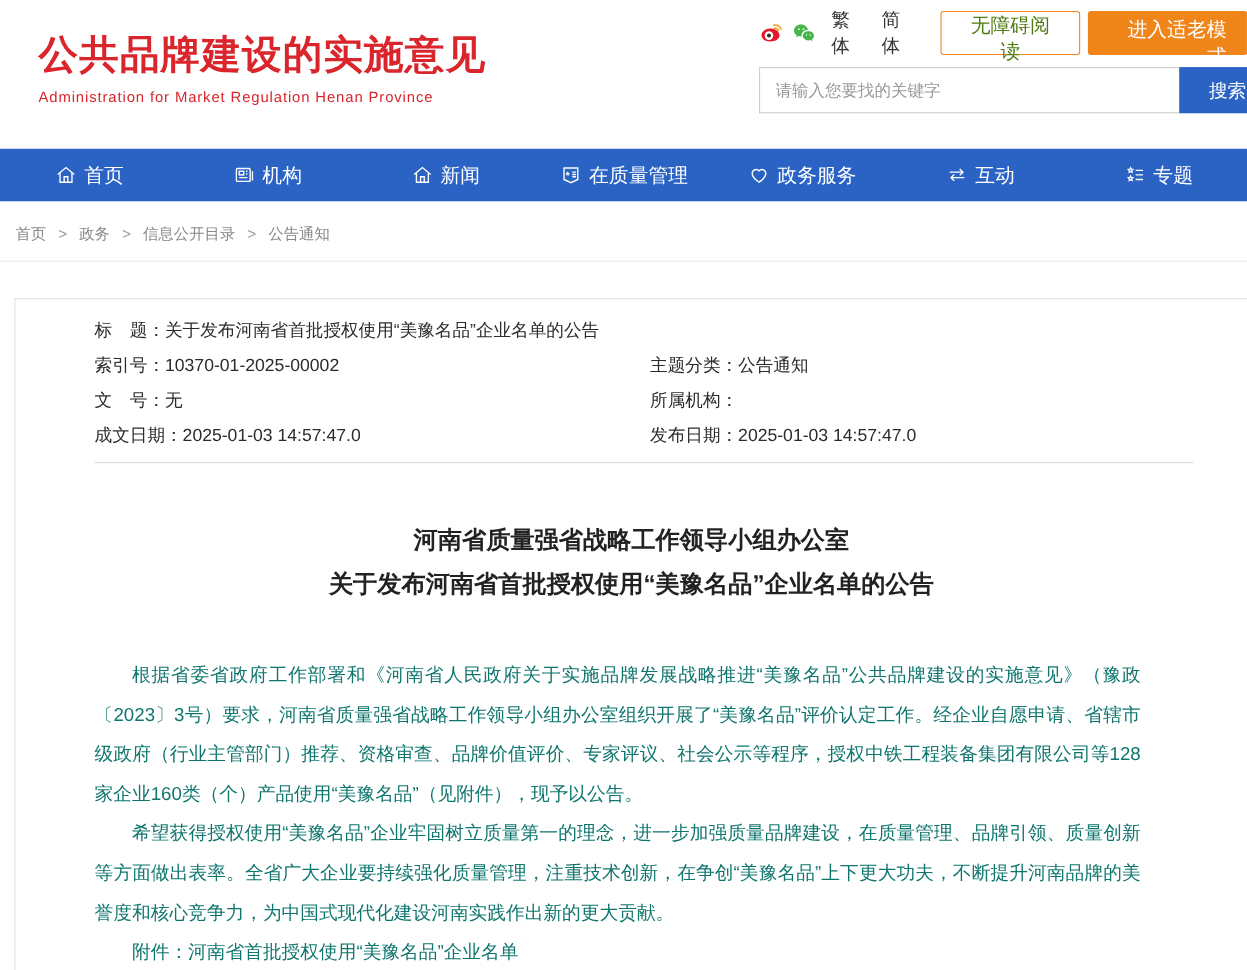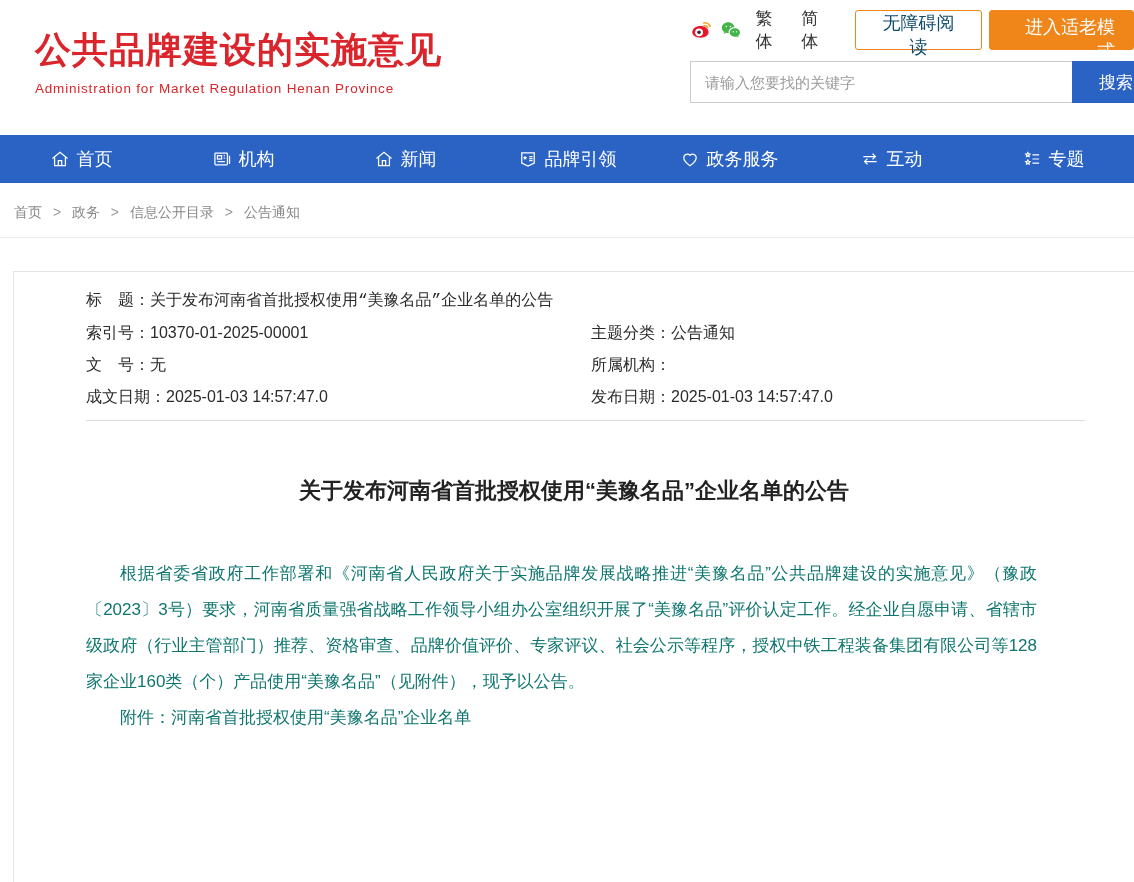--- a/index.html
+++ b/index.html
@@ -10,21 +10,21 @@
   .header { position: relative; height: 135px; background: #fff; }
   .logo { position: absolute; left: 35px; top: 26px; cursor: pointer; }
   .logo-cn { font-size: 36px; font-weight: bold; color: #d9252b; letter-spacing: 1px; }
   .logo-en { margin-top: 6px; font-size: 13.5px; color: #d9252b; letter-spacing: 0.8px; }
 
   .header-right { position: absolute; right: 0; top: 10px; width: 444px; }
   .top-row { display: flex; align-items: center; justify-content: flex-end; height: 40px; }
   .share-icon { width: 22px; height: 22px; margin-right: 8px; cursor: pointer; }
   .lang { font-size: 17px; color: #333; margin: 0 6px; cursor: pointer; }
   .btn-outline { margin-left: 14px; height: 40px; padding: 0 18px; background: #fff;
-    border: 1px solid #f08519; color: #0c4a6e; font-size: 18px; border-radius: 3px; cursor: pointer; }
+    border: 1px solid #f08519; color: #4d7c0f; font-size: 18px; border-radius: 3px; cursor: pointer; }
   .btn-solid { margin-left: 7px; height: 40px; padding: 4px 18px; background: #f08519;
     border: 1px solid #f08519; color: #fff; font-size: 18px; border-radius: 3px; cursor: pointer; text-align: right; }
 
   .search-row { display: flex; margin-top: 11px; height: 42px; }
   .search-input { flex: 1; height: 42px; border: 1px solid #ccc; border-right: none;
     padding: 0 14px; font-size: 15px; color: #333; outline: none; }
   .search-input::placeholder { color: #9a9a9a; }
   .search-btn { width: 62px; height: 42px; background: #2b63c5; color: #fff; border: none;
     font-size: 17px; cursor: pointer; padding-left: 26px; }
 
@@ -40,21 +40,21 @@
   .breadcrumb a { color: #888; text-decoration: none; cursor: pointer; }
   .breadcrumb .sep { margin: 0 7px; color: #999; }
   .top-divider { border-top: 1px solid #ebebeb; }
 
   
   .content-box { margin: 33px 0 0 13px; border: 1px solid #e3e3e3; border-right: none;
     background: #fff; min-height: 660px; }
   .meta { padding: 13px 0 0 72px; }
   .meta-grid { display: grid; grid-template-columns: 505px 1fr; }
   .meta-cell { line-height: 32px; font-size: 16px; color: #2b2b2b; white-space: nowrap; }
-  .meta-cell.full { grid-column: 1 / -1; font-family: Liberation Mono, monospace; }
+  .meta-cell.full { grid-column: 1 / -1; }
   .meta-divider { margin: 7px 49px 0 72px; border-top: 1px solid #dcdcdc; }
 
   .article-title { margin-top: 50px; text-align: center; font-size: 22px; font-weight: bold;
     color: #222; line-height: 40px; padding: 0 60px; }
   .article-body { margin-top: 45px; padding: 0 97px 0 72px; }
   .article-body p { text-indent: 2em; font-size: 17px; line-height: 36px; color: #0f766e;
     text-align: justify; }
 </style>
 </head>
 <body>
@@ -125,21 +125,21 @@
     <span>新闻</span>
   </a>
   <a class="nav-item">
     <span class="nav-icon">
       <svg viewBox="0 0 24 24" fill="none" stroke="#fff" stroke-width="1.5">
           <path d="M4.5 4.5h15v12.5l-7.5 3.5-7.5-3.5z"></path>
           <path d="M8 8.2l.9 1.8 2 .3-1.45 1.4.35 2-1.8-.95L6.2 13.7l.35-2-1.45-1.4 2-.3z" fill="#fff" stroke="none" transform="scale(0.9) translate(1.4,0.6)"></path>
           <path d="M13.5 9h4M13.5 11.5h4M13.5 14h4"></path>
         </svg>
     </span>
-    <span>品牌引领</span>
+    <span>在质量管理</span>
   </a>
   <a class="nav-item">
     <span class="nav-icon">
       <svg viewBox="0 0 24 24" fill="none" stroke="#fff" stroke-width="1.5">
           <path d="M12 20s-7.5-4.8-7.5-10A4.3 4.3 0 0 1 12 7.6 4.3 4.3 0 0 1 19.5 10c0 5.2-7.5 10-7.5 10z"></path>
         </svg>
     </span>
     <span>政务服务</span>
   </a>
   <a class="nav-item">
@@ -174,21 +174,21 @@
 </div>
 <div class="top-divider"></div>
 
 <div class="content-box">
   <div class="meta">
     <div class="meta-grid">
       <div class="meta-cell full">
         <span>标　题：</span><span>关于发布河南省首批授权使用“美豫名品”企业名单的公告</span>
       </div>
       <div class="meta-cell">
-        <span>索引号：</span><span>10370-01-2025-00001</span>
+        <span>索引号：</span><span>10370-01-2025-00002</span>
       </div>
       <div class="meta-cell">
         <span>主题分类：</span><span>公告通知</span>
       </div>
       <div class="meta-cell">
         <span>文　号：</span><span>无</span>
       </div>
       <div class="meta-cell">
         <span>所属机构：</span><span></span>
       </div>
@@ -196,20 +196,22 @@
         <span>成文日期：</span><span>2025-01-03 14:57:47.0</span>
       </div>
       <div class="meta-cell">
         <span>发布日期：</span><span>2025-01-03 14:57:47.0</span>
       </div>
     </div>
   </div>
   <div class="meta-divider"></div>
 
   <h1 class="article-title">
+    <div>河南省质量强省战略工作领导小组办公室</div>
     <div>关于发布河南省首批授权使用“美豫名品”企业名单的公告</div>
   </h1>
 
   <div class="article-body">
     <p>根据省委省政府工作部署和《河南省人民政府关于实施品牌发展战略推进“美豫名品”公共品牌建设的实施意见》（豫政〔2023〕3号）要求，河南省质量强省战略工作领导小组办公室组织开展了“美豫名品”评价认定工作。经企业自愿申请、省辖市级政府（行业主管部门）推荐、资格审查、品牌价值评价、专家评议、社会公示等程序，授权中铁工程装备集团有限公司等128家企业160类（个）产品使用“美豫名品”（见附件），现予以公告。</p>
+    <p>希望获得授权使用“美豫名品”企业牢固树立质量第一的理念，进一步加强质量品牌建设，在质量管理、品牌引领、质量创新等方面做出表率。全省广大企业要持续强化质量管理，注重技术创新，在争创“美豫名品”上下更大功夫，不断提升河南品牌的美誉度和核心竞争力，为中国式现代化建设河南实践作出新的更大贡献。</p>
     <p>附件：河南省首批授权使用“美豫名品”企业名单</p>
   </div>
 </div>
 
 </body></html>

